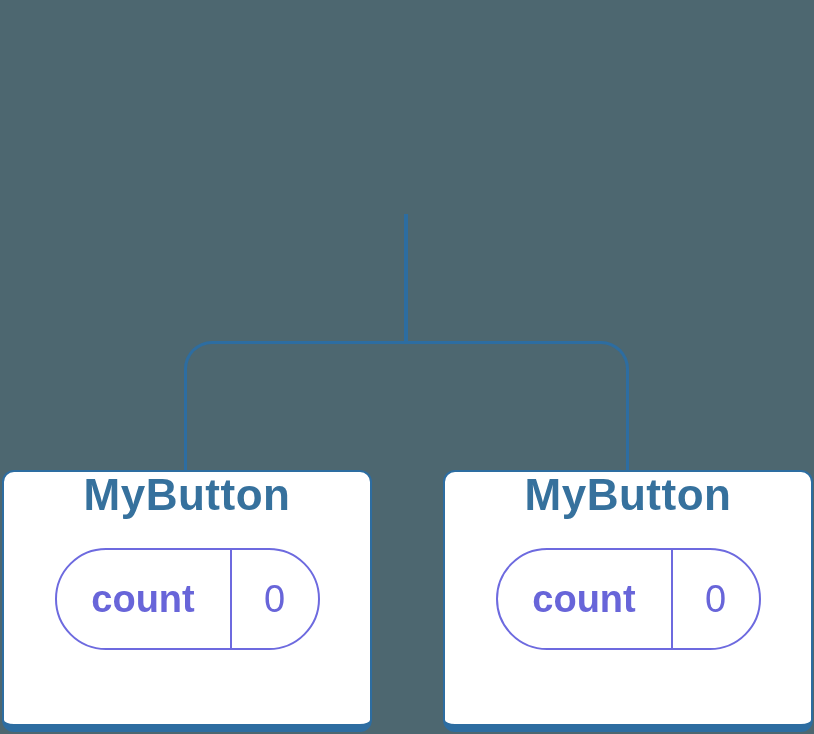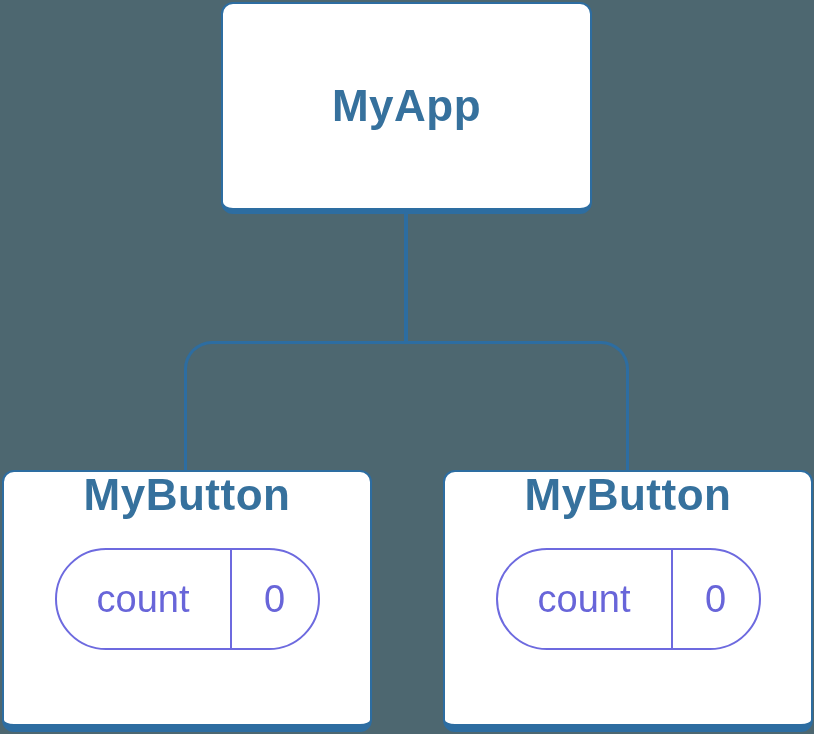--- a/index.html
+++ b/index.html
@@ -92,31 +92,28 @@
     overflow: hidden;
   }
   .state-seg {
     display: flex;
     align-items: center;
     justify-content: center;
     color: var(--state-text);
     font-size: 38px;
     font-weight: 400;
   }
-  .state-key { width: 173px; }
+  .state-key { width: 173px; font-weight: bold; }
   .state-val { flex: 1; border-left: 2px solid var(--state-border); }
 </style>
 </head>
 <body>
 
 <div class="canvas">
 
-  <div class="card root-card">
-    <div class="card-title">MyApp</div>
-  </div>
 
   <div class="stem"></div>
   <div class="branch"></div>
 
   <div class="card child-card left">
     <div class="card-title">MyButton</div>
     <div class="state-pill">
       <div class="state-seg state-key">count</div>
       <div class="state-seg state-val">0</div>
     </div>

